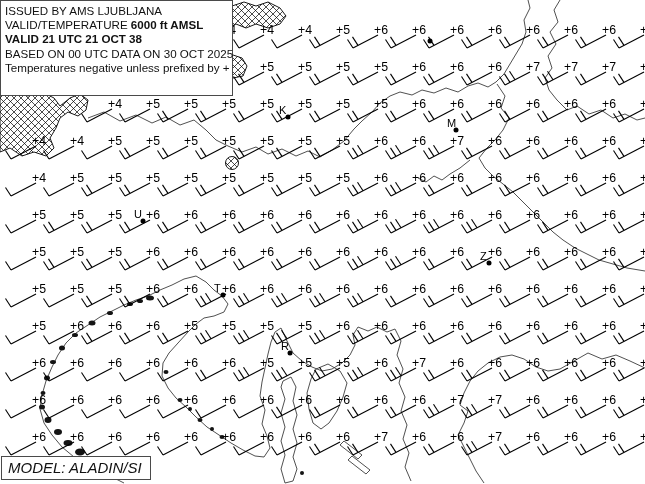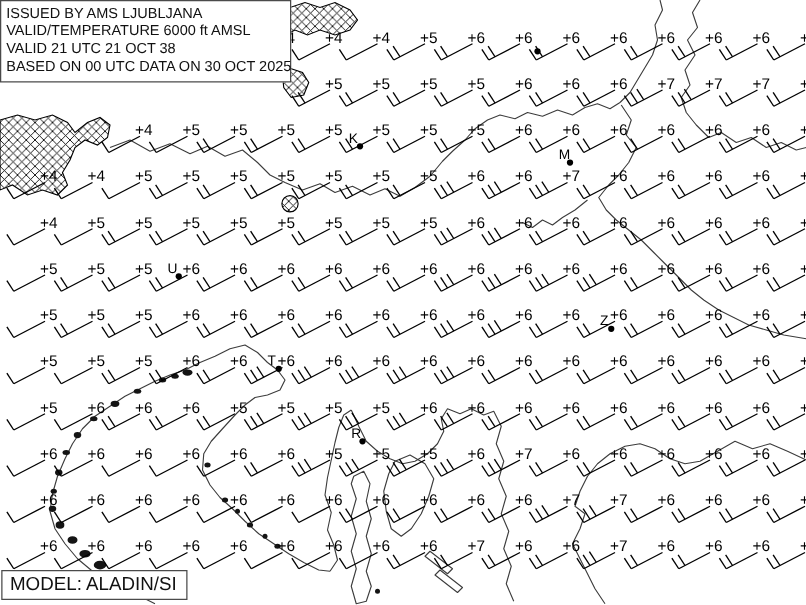--- a/index.html
+++ b/index.html
@@ -1,25 +1,25 @@
 <!DOCTYPE html>
 <html><head>
 <meta charset="utf-8">
 <style>
   html,body{margin:0;padding:0;background:#fff;}
   body{width:645px;height:484px;overflow:hidden;position:relative;
        font-family:"Liberation Sans",sans-serif;-webkit-font-smoothing:antialiased;}
   #map-wrap{position:absolute;left:0;top:0;width:645px;height:484px;}
   svg{display:block;}
   .info-box{position:absolute;left:0px;top:0px;width:233px;background:#fff;
-    border:1px solid #4a4a4a;padding:3px 4px 4px 4px;box-sizing:border-box;z-index:5;}
+    border:1px solid #4a4a4a;padding:3px 4px 20px 4px;box-sizing:border-box;z-index:5;}
   .info-box div{font-size:11.6px;line-height:14.2px;color:#111;white-space:nowrap;}
-  .b{font-weight:normal;}
+  .b{font-weight:bold;}
   .model-box{position:absolute;left:1px;top:456px;background:#fff;border:1px solid #4a4a4a;
-    padding:2px 8px 3px 6px;font-size:15px;color:#111;z-index:5;white-space:nowrap;}
+    padding:2px 8px 3px 6px;font-size:15px;color:#111;z-index:5;white-space:nowrap;font-style:italic;}
 </style>
 </head>
 <body>
 
 <div id="map-wrap">
   <svg id="map-svg" width="645" height="484" viewBox="0 0 645 484">
     <defs>
       <pattern id="crosshatch" width="7" height="7" patternUnits="userSpaceOnUse">
         <path d="M0,0 L7,7 M7,0 L0,7" stroke="#000" stroke-width="0.7" fill="none"></path>
       </pattern>
@@ -1244,15 +1244,16 @@
         </g>
       </g>
   </svg>
 </div>
 
 <div class="info-box">
   <div>ISSUED BY AMS LJUBLJANA</div>
   <div><span>VALID/TEMPERATURE </span><span class="b">6000 ft AMSL</span></div>
   <div class="b">VALID 21 UTC 21 OCT 38</div>
   <div>BASED ON 00 UTC DATA ON 30 OCT 2025</div>
+  <div>Temperatures negative unless prefixed by +</div>
 </div>
 
 <div class="model-box">MODEL: ALADIN/SI</div>
 
 </body></html>

